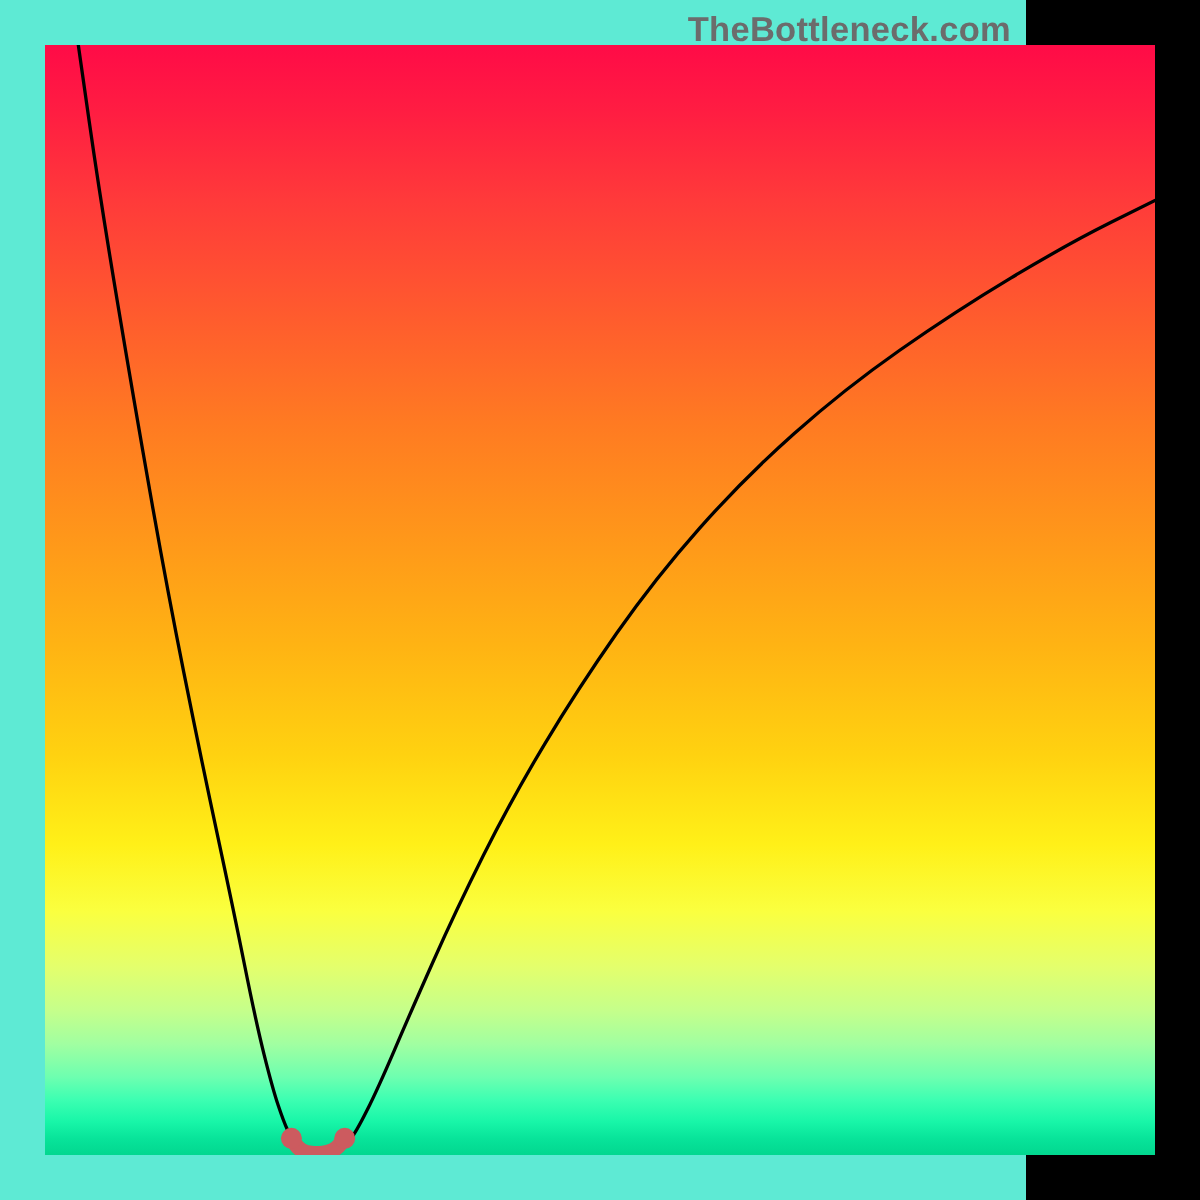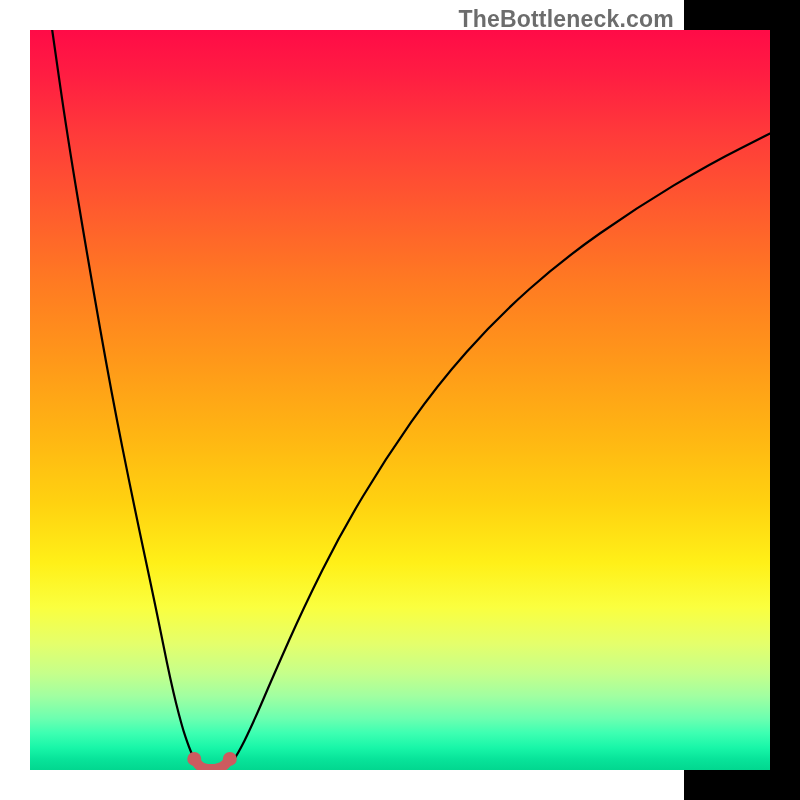--- a/index.html
+++ b/index.html
@@ -8,21 +8,21 @@
     width: 800px;
     height: 800px;
     overflow: hidden;
     background: #000;
     font-family: Arial, Helvetica, sans-serif;
   }
   .outer {
     position: relative;
     width: 684px;
     height: 800px;
-    background: #ffffff;
+    background: #5eead4;
     text-decoration: underline;
   }
   .plot-area {
     position: absolute;
     left: 30px;
     top: 30px;
     width: 740px;
     height: 740px;
     overflow: hidden;
   }

